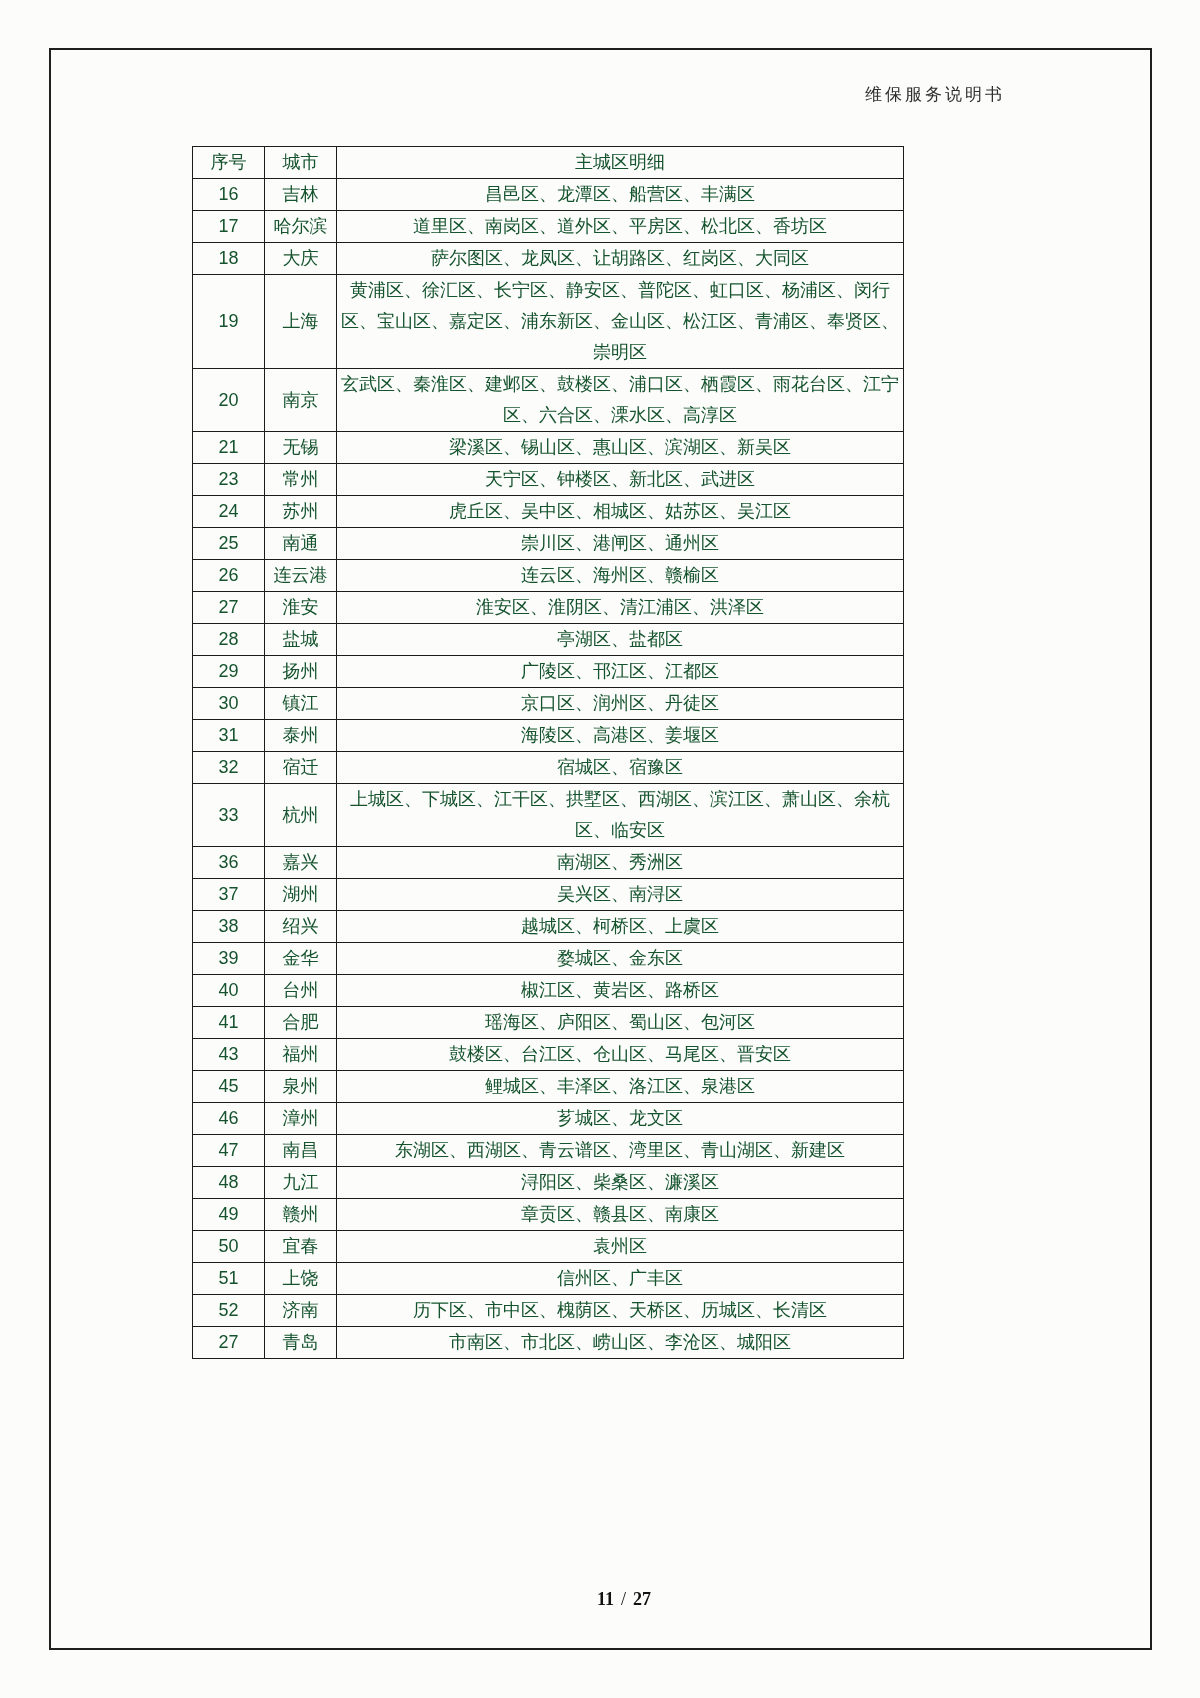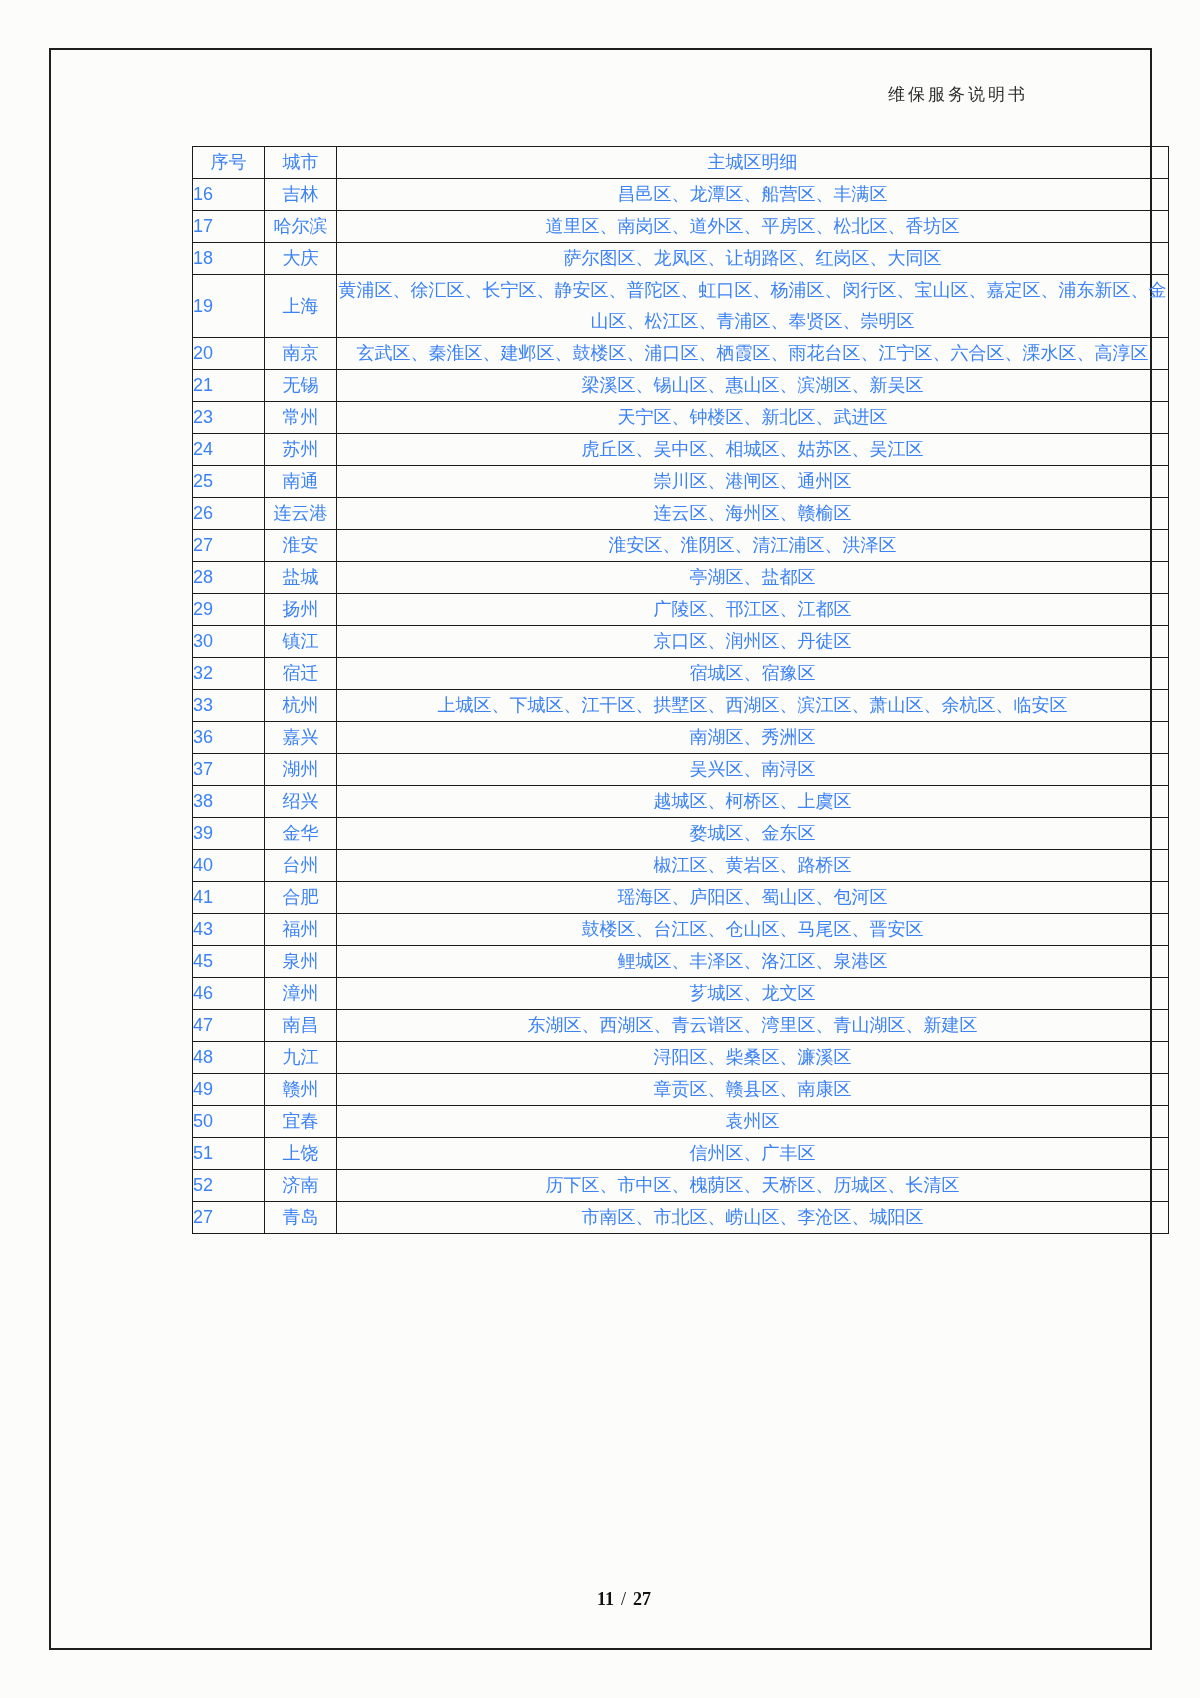--- a/index.html
+++ b/index.html
@@ -21,52 +21,52 @@
     left: 49px;
     top: 48px;
     width: 1103px;
     height: 1602px;
     box-sizing: border-box;
     border: 2px solid #1f1f1f;
   }
   .doc-header {
     position: absolute;
     top: 83px;
-    right: 172px;
+    right: 195px;
     font-family: "Liberation Serif", serif;
     font-size: 17px;
     letter-spacing: 3px;
     color: #2e2e2e;
     white-space: nowrap;
   }
   table.districts {
     position: absolute;
     left: 192px;
     top: 146px;
-    width: 977px;
+    width: 712px;
     border-collapse: collapse;
     table-layout: fixed;
     font-size: 18px;
-    color: #3b82f6;
+    color: #14532d;
   }
   table.districts th,
   table.districts td {
     border: 1.5px solid #1c1c1c;
     line-height: 31px;
     padding: 0;
     font-weight: normal;
     vertical-align: middle;
     word-break: break-all;
   }
   col.c-no   { width: 72px; }
   col.c-city { width: 72px; }
   th { height: 31px; text-align: center; }
   td.cell-no {
     height: 31px;
-    text-align: left;
+    text-align: center;
   }
   td.cell-city {
     text-align: center;
     padding: 0 16px;
   }
   td.cell-districts {
     text-align: center;
     padding: 0 10px 0 9px;
   }
   .doc-footer {
@@ -172,20 +172,25 @@
       <td class="cell-no">29</td>
       <td class="cell-city">扬州</td>
       <td class="cell-districts">广陵区、邗江区、江都区</td>
     </tr>
         <tr>
       <td class="cell-no">30</td>
       <td class="cell-city">镇江</td>
       <td class="cell-districts">京口区、润州区、丹徒区</td>
     </tr>
         <tr>
+      <td class="cell-no">31</td>
+      <td class="cell-city">泰州</td>
+      <td class="cell-districts">海陵区、高港区、姜堰区</td>
+    </tr>
+        <tr>
       <td class="cell-no">32</td>
       <td class="cell-city">宿迁</td>
       <td class="cell-districts">宿城区、宿豫区</td>
     </tr>
         <tr>
       <td class="cell-no">33</td>
       <td class="cell-city">杭州</td>
       <td class="cell-districts">上城区、下城区、江干区、拱墅区、西湖区、滨江区、萧山区、余杭区、临安区</td>
     </tr>
         <tr>

